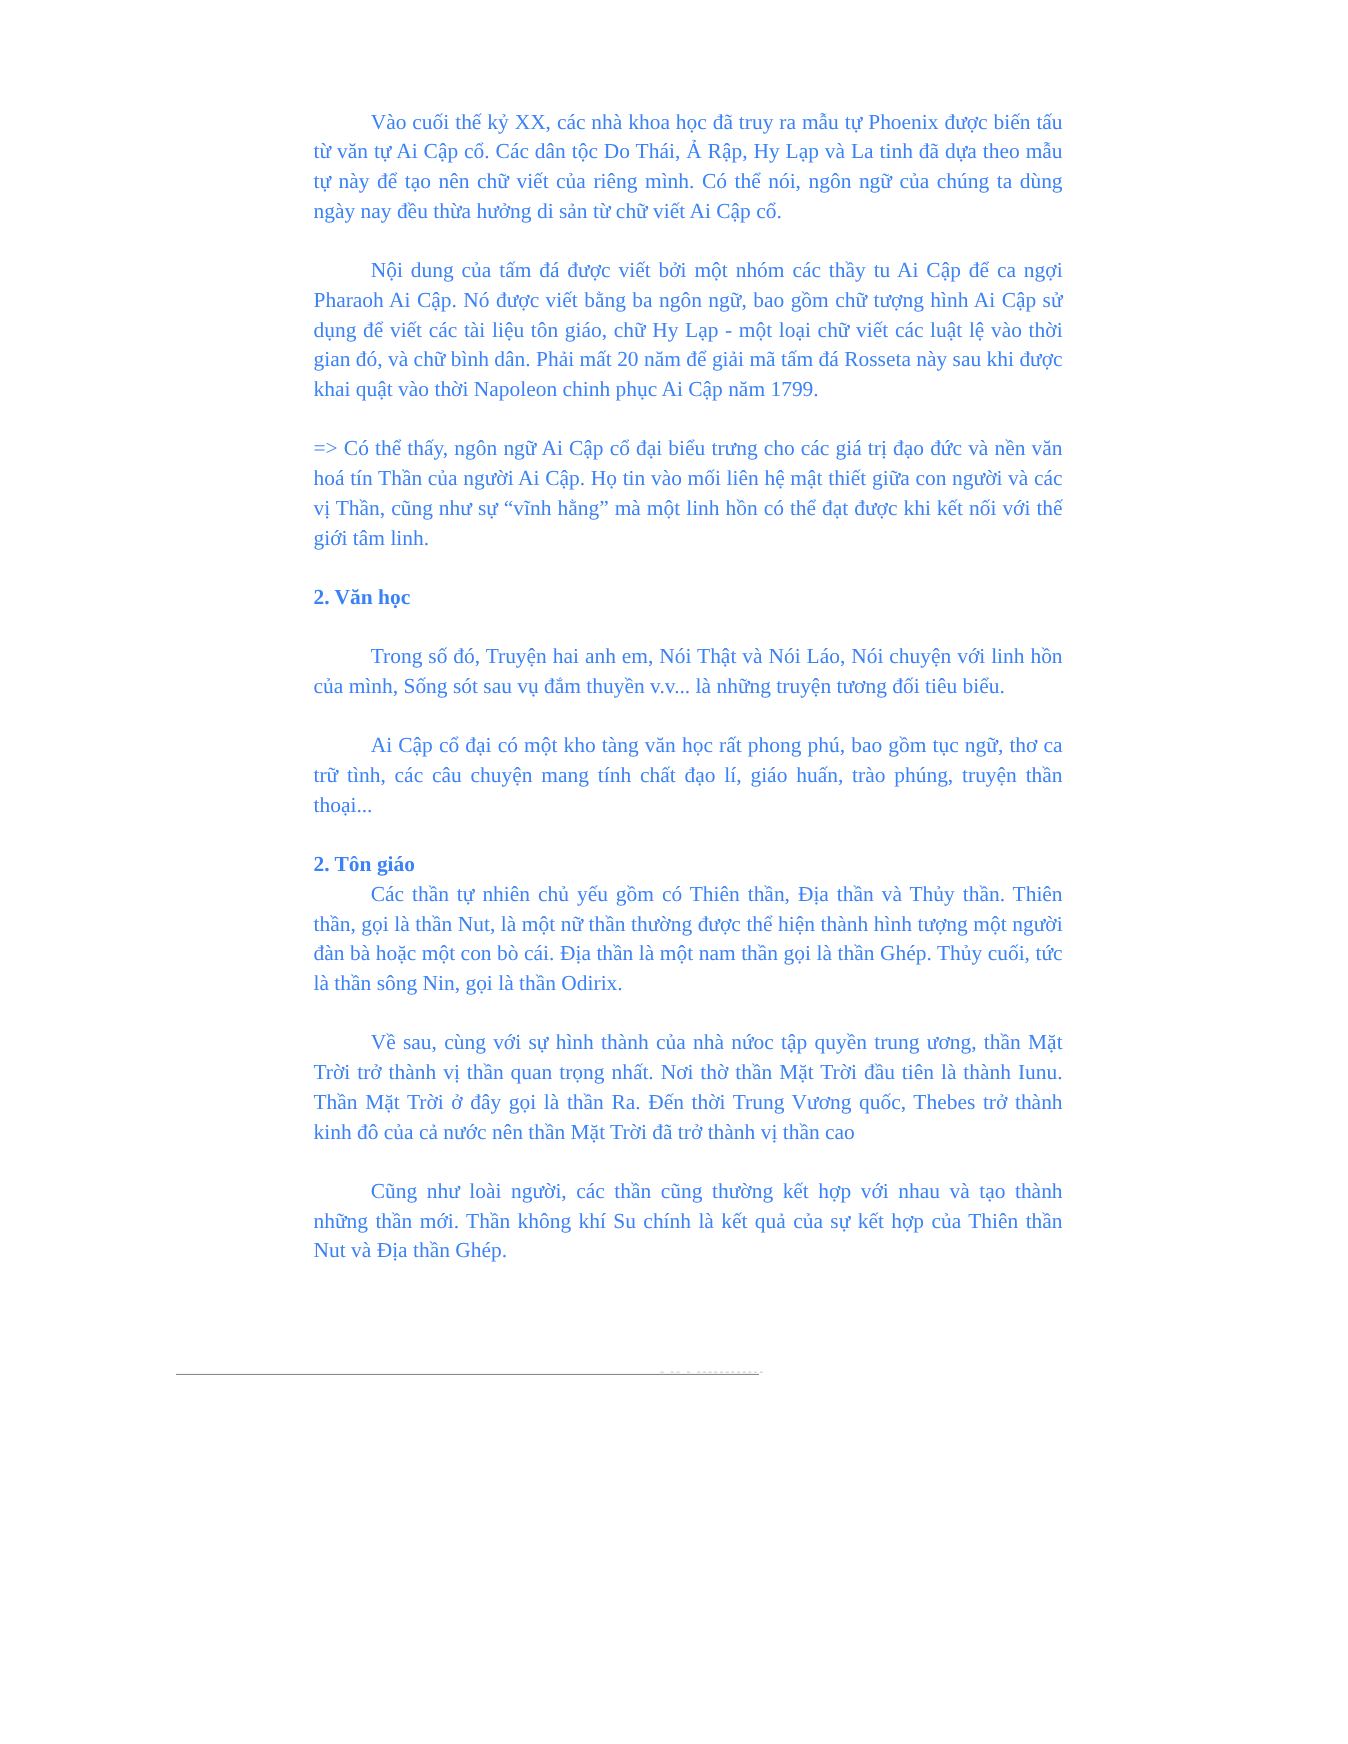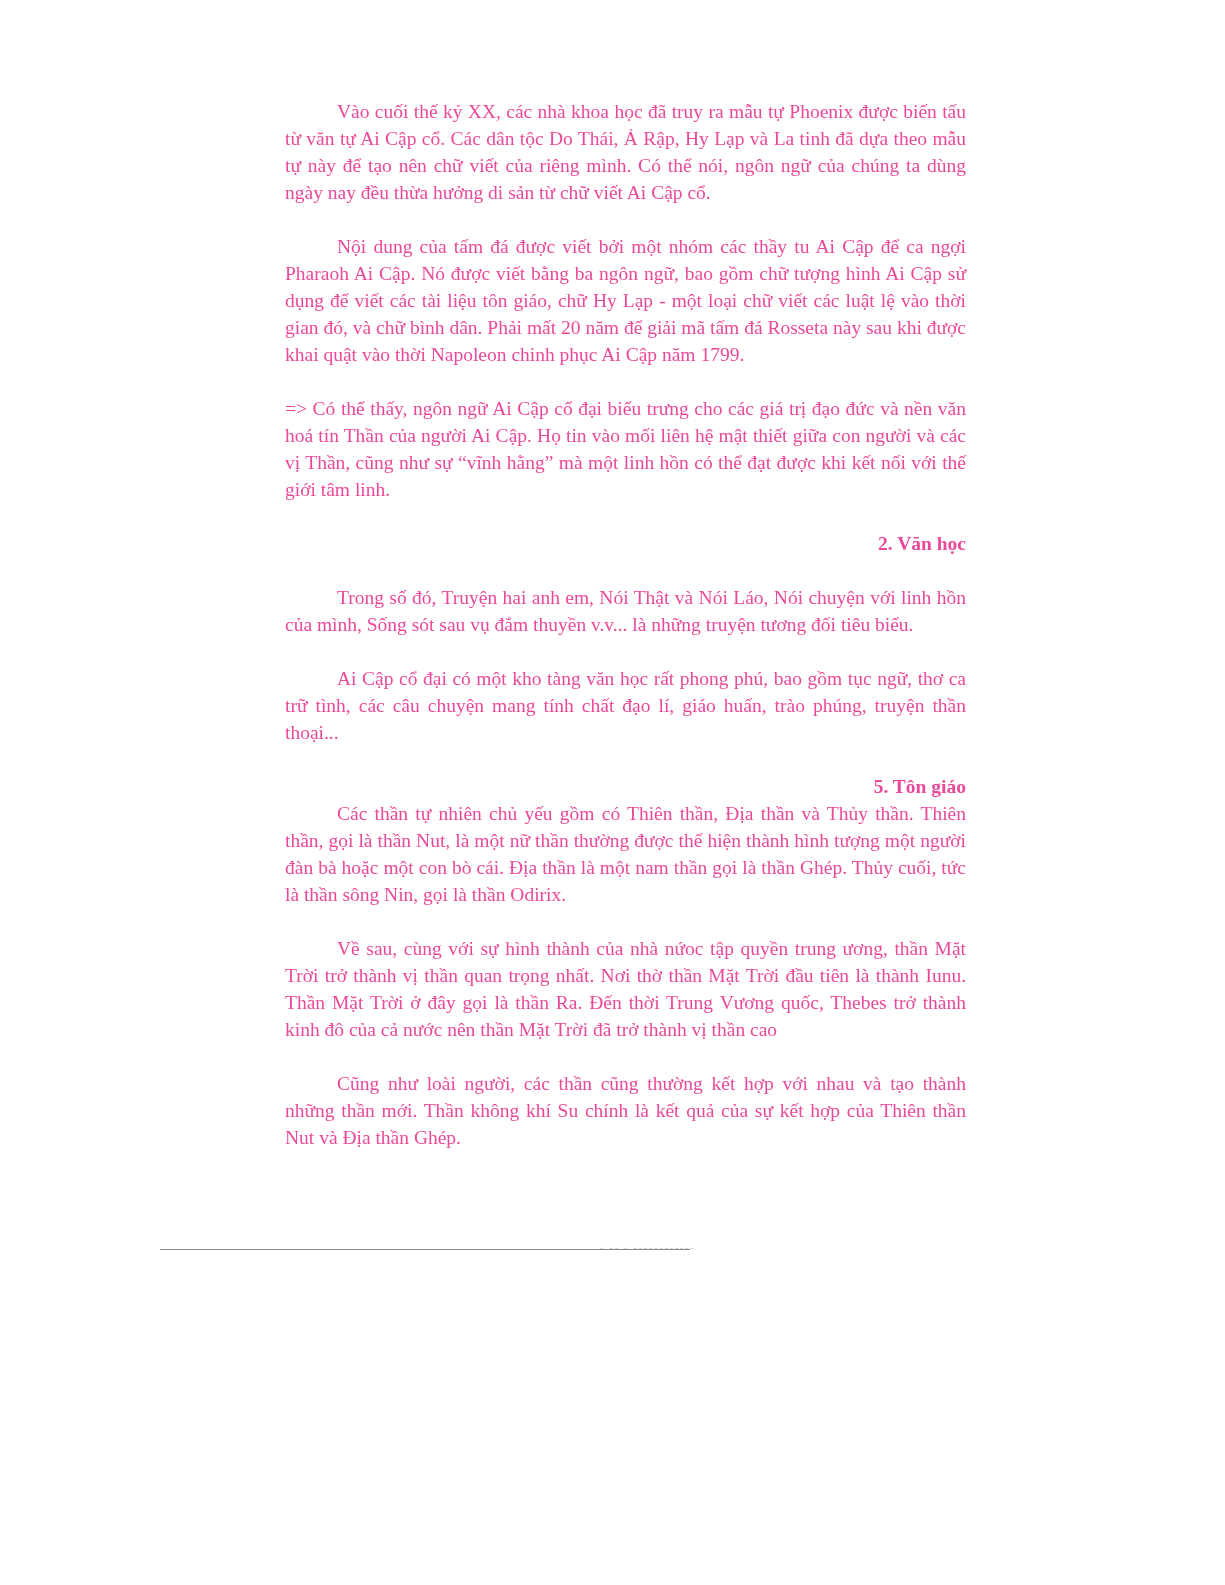--- a/index.html
+++ b/index.html
@@ -13,21 +13,21 @@
     height: 1585px;
     background: #ffffff;
     overflow: hidden;
     font-family: "Liberation Serif", serif;
   }
   .text-column {
     position: absolute;
     left: 285px;
     top: 98px;
     width: 681px;
-    color: #ec4899;
+    color: #3b82f6;
     font-size: 19.5px;
     line-height: 27px;
     text-align: justify;
   }
   .text-column p {
     margin: 27px 0 0 0;
     text-indent: 52px;
   }
   .text-column p.first {
     margin-top: 0;
@@ -36,21 +36,21 @@
     text-indent: 0;
   }
   .text-column p.no-gap {
     margin-top: 0;
   }
   .text-column .heading {
     margin: 27px 0 0 0;
     font-size: 19.5px;
     line-height: 27px;
     font-weight: bold;
-    text-align: right;
+    text-align: left;
     text-indent: 0;
   }
   .footnote-sep {
     position: absolute;
     left: 160px;
     top: 1249px;
     width: 530px;
     height: 0;
     border-top: 1px solid #8a8a8a;
   }
@@ -68,21 +68,21 @@
 <body>
 
 <div class="page">
   <div class="text-column">
     <p class="first">Vào cuối thế kỷ XX, các nhà khoa học đã truy ra mẫu tự Phoenix được biến tấu từ văn tự Ai Cập cổ. Các dân tộc Do Thái, Ả Rập, Hy Lạp và La tinh đã dựa theo mẫu tự này để tạo nên chữ viết của riêng mình. Có thể nói, ngôn ngữ của chúng ta dùng ngày nay đều thừa hưởng di sản từ chữ viết Ai Cập cổ.</p>
     <p>Nội dung của tấm đá được viết bởi một nhóm các thầy tu Ai Cập để ca ngợi Pharaoh Ai Cập. Nó được viết bằng ba ngôn ngữ, bao gồm chữ tượng hình Ai Cập sử dụng để viết các tài liệu tôn giáo, chữ Hy Lạp - một loại chữ viết các luật lệ vào thời gian đó, và chữ bình dân. Phải mất 20 năm để giải mã tấm đá Rosseta này sau khi được khai quật vào thời Napoleon chinh phục Ai Cập năm 1799.</p>
     <p class="no-indent">=&gt; Có thể thấy, ngôn ngữ Ai Cập cổ đại biểu trưng cho các giá trị đạo đức và nền văn hoá tín Thần của người Ai Cập. Họ tin vào mối liên hệ mật thiết giữa con người và các vị Thần, cũng như sự “vĩnh hằng” mà một linh hồn có thể đạt được khi kết nối với thế giới tâm linh.</p>
     <div class="heading">2. Văn học</div>
     <p>Trong số đó, Truyện hai anh em, Nói Thật và Nói Láo, Nói chuyện với linh hồn của mình, Sống sót sau vụ đắm thuyền v.v... là những truyện tương đối tiêu biểu.</p>
     <p>Ai Cập cổ đại có một kho tàng văn học rất phong phú, bao gồm tục ngữ, thơ ca trữ tình, các câu chuyện mang tính chất đạo lí, giáo huấn, trào phúng, truyện thần thoại...</p>
-    <div class="heading">5. Tôn giáo</div>
+    <div class="heading">2. Tôn giáo</div>
     <p class="no-gap">Các thần tự nhiên chủ yếu gồm có Thiên thần, Địa thần và Thủy thần. Thiên thần, gọi là thần Nut, là một nữ thần thường được thể hiện thành hình tượng một người đàn bà hoặc một con bò cái. Địa thần là một nam thần gọi là thần Ghép. Thủy cuối, tức là thần sông Nin, gọi là thần Odirix.</p>
     <p>Về sau, cùng với sự hình thành của nhà nứoc tập quyền trung ương, thần Mặt Trời trở thành vị thần quan trọng nhất. Nơi thờ thần Mặt Trời đầu tiên là thành Iunu. Thần Mặt Trời ở đây gọi là thần Ra. Đến thời Trung Vương quốc, Thebes trở thành kinh đô của cả nước nên thần Mặt Trời đã trở thành vị thần cao</p>
     <p>Cũng như loài người, các thần cũng thường kết hợp với nhau và tạo thành những thần mới. Thần không khí Su chính là kết quả của sự kết hợp của Thiên thần Nut và Địa thần Ghép.</p>
   </div>
 
   <div class="footnote-dashes">- -- - ------------</div>
   <div class="footnote-sep"></div>
 </div>
 
 </body></html>

